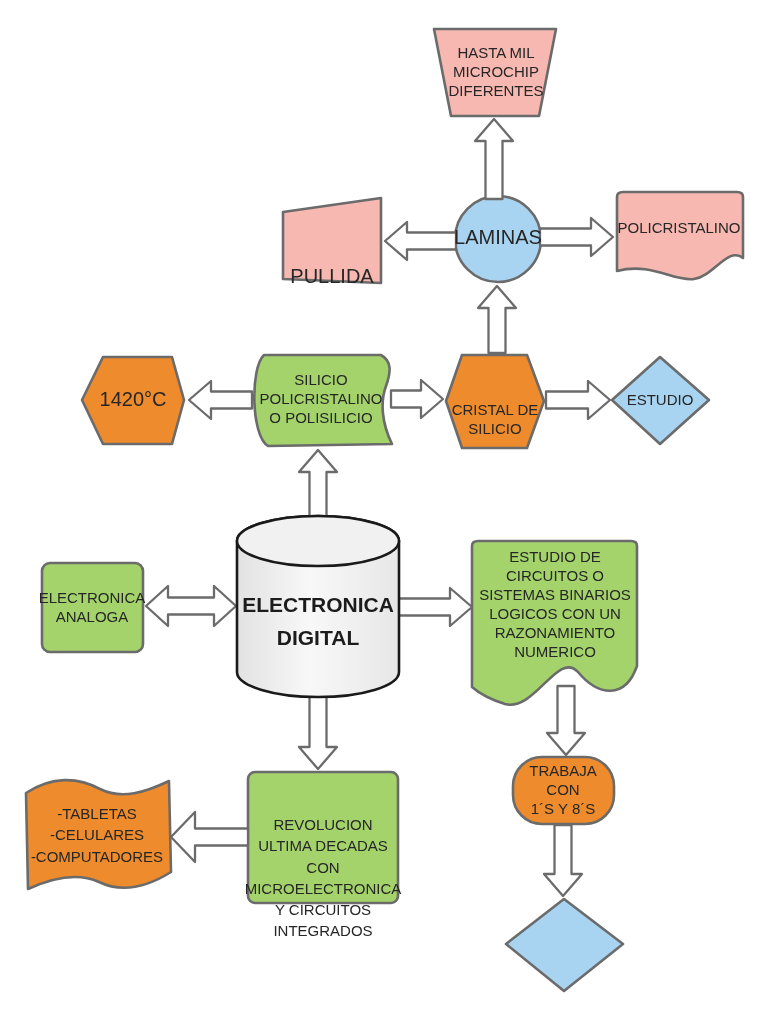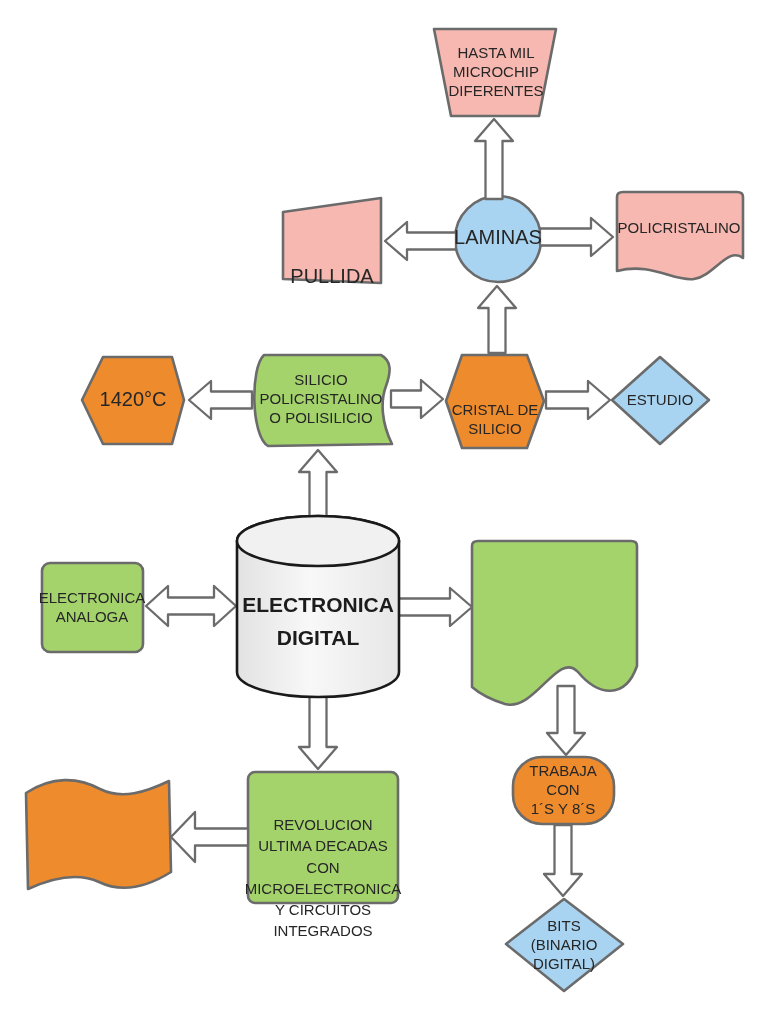--- a/index.html
+++ b/index.html
@@ -85,26 +85,32 @@
   <div class="label" style="left:321px;top:399px;width:140px">SILICIO
 POLICRISTALINO
 O POLISILICIO</div>
   <div class="label" style="left:495px;top:419px;width:110px">CRISTAL DE
 SILICIO</div>
   <div class="label" style="left:660px;top:400px;width:100px">ESTUDIO</div>
   <div class="label big" style="left:318px;top:622px;width:175px">ELECTRONICA
 DIGITAL</div>
   <div class="label" style="left:92px;top:607px;width:110px">ELECTRONICA
 ANALOGA</div>
+  <div class="label" style="left:555px;top:604px;width:172px">ESTUDIO DE
+CIRCUITOS O
+SISTEMAS BINARIOS
+LOGICOS CON UN
+RAZONAMIENTO
+NUMERICO</div>
   <div class="label" style="left:563px;top:790px;width:110px">TRABAJA
 CON
 1´S Y 8´S</div>
-  <div class="label" style="left:564px;top:945px;width:120px">BITS
-(BINARIO
-DIGITAL)</div>
   <div class="label lh-tall" style="left:323px;top:878px;width:160px">REVOLUCION
 ULTIMA DECADAS
 CON
 MICROELECTRONICA
 Y CIRCUITOS
 INTEGRADOS</div>
+  <div class="label lh-tall" style="left:97px;top:835px;width:150px">-TABLETAS
+-CELULARES
+-COMPUTADORES</div>
 
 </div>
 
 </body></html>

